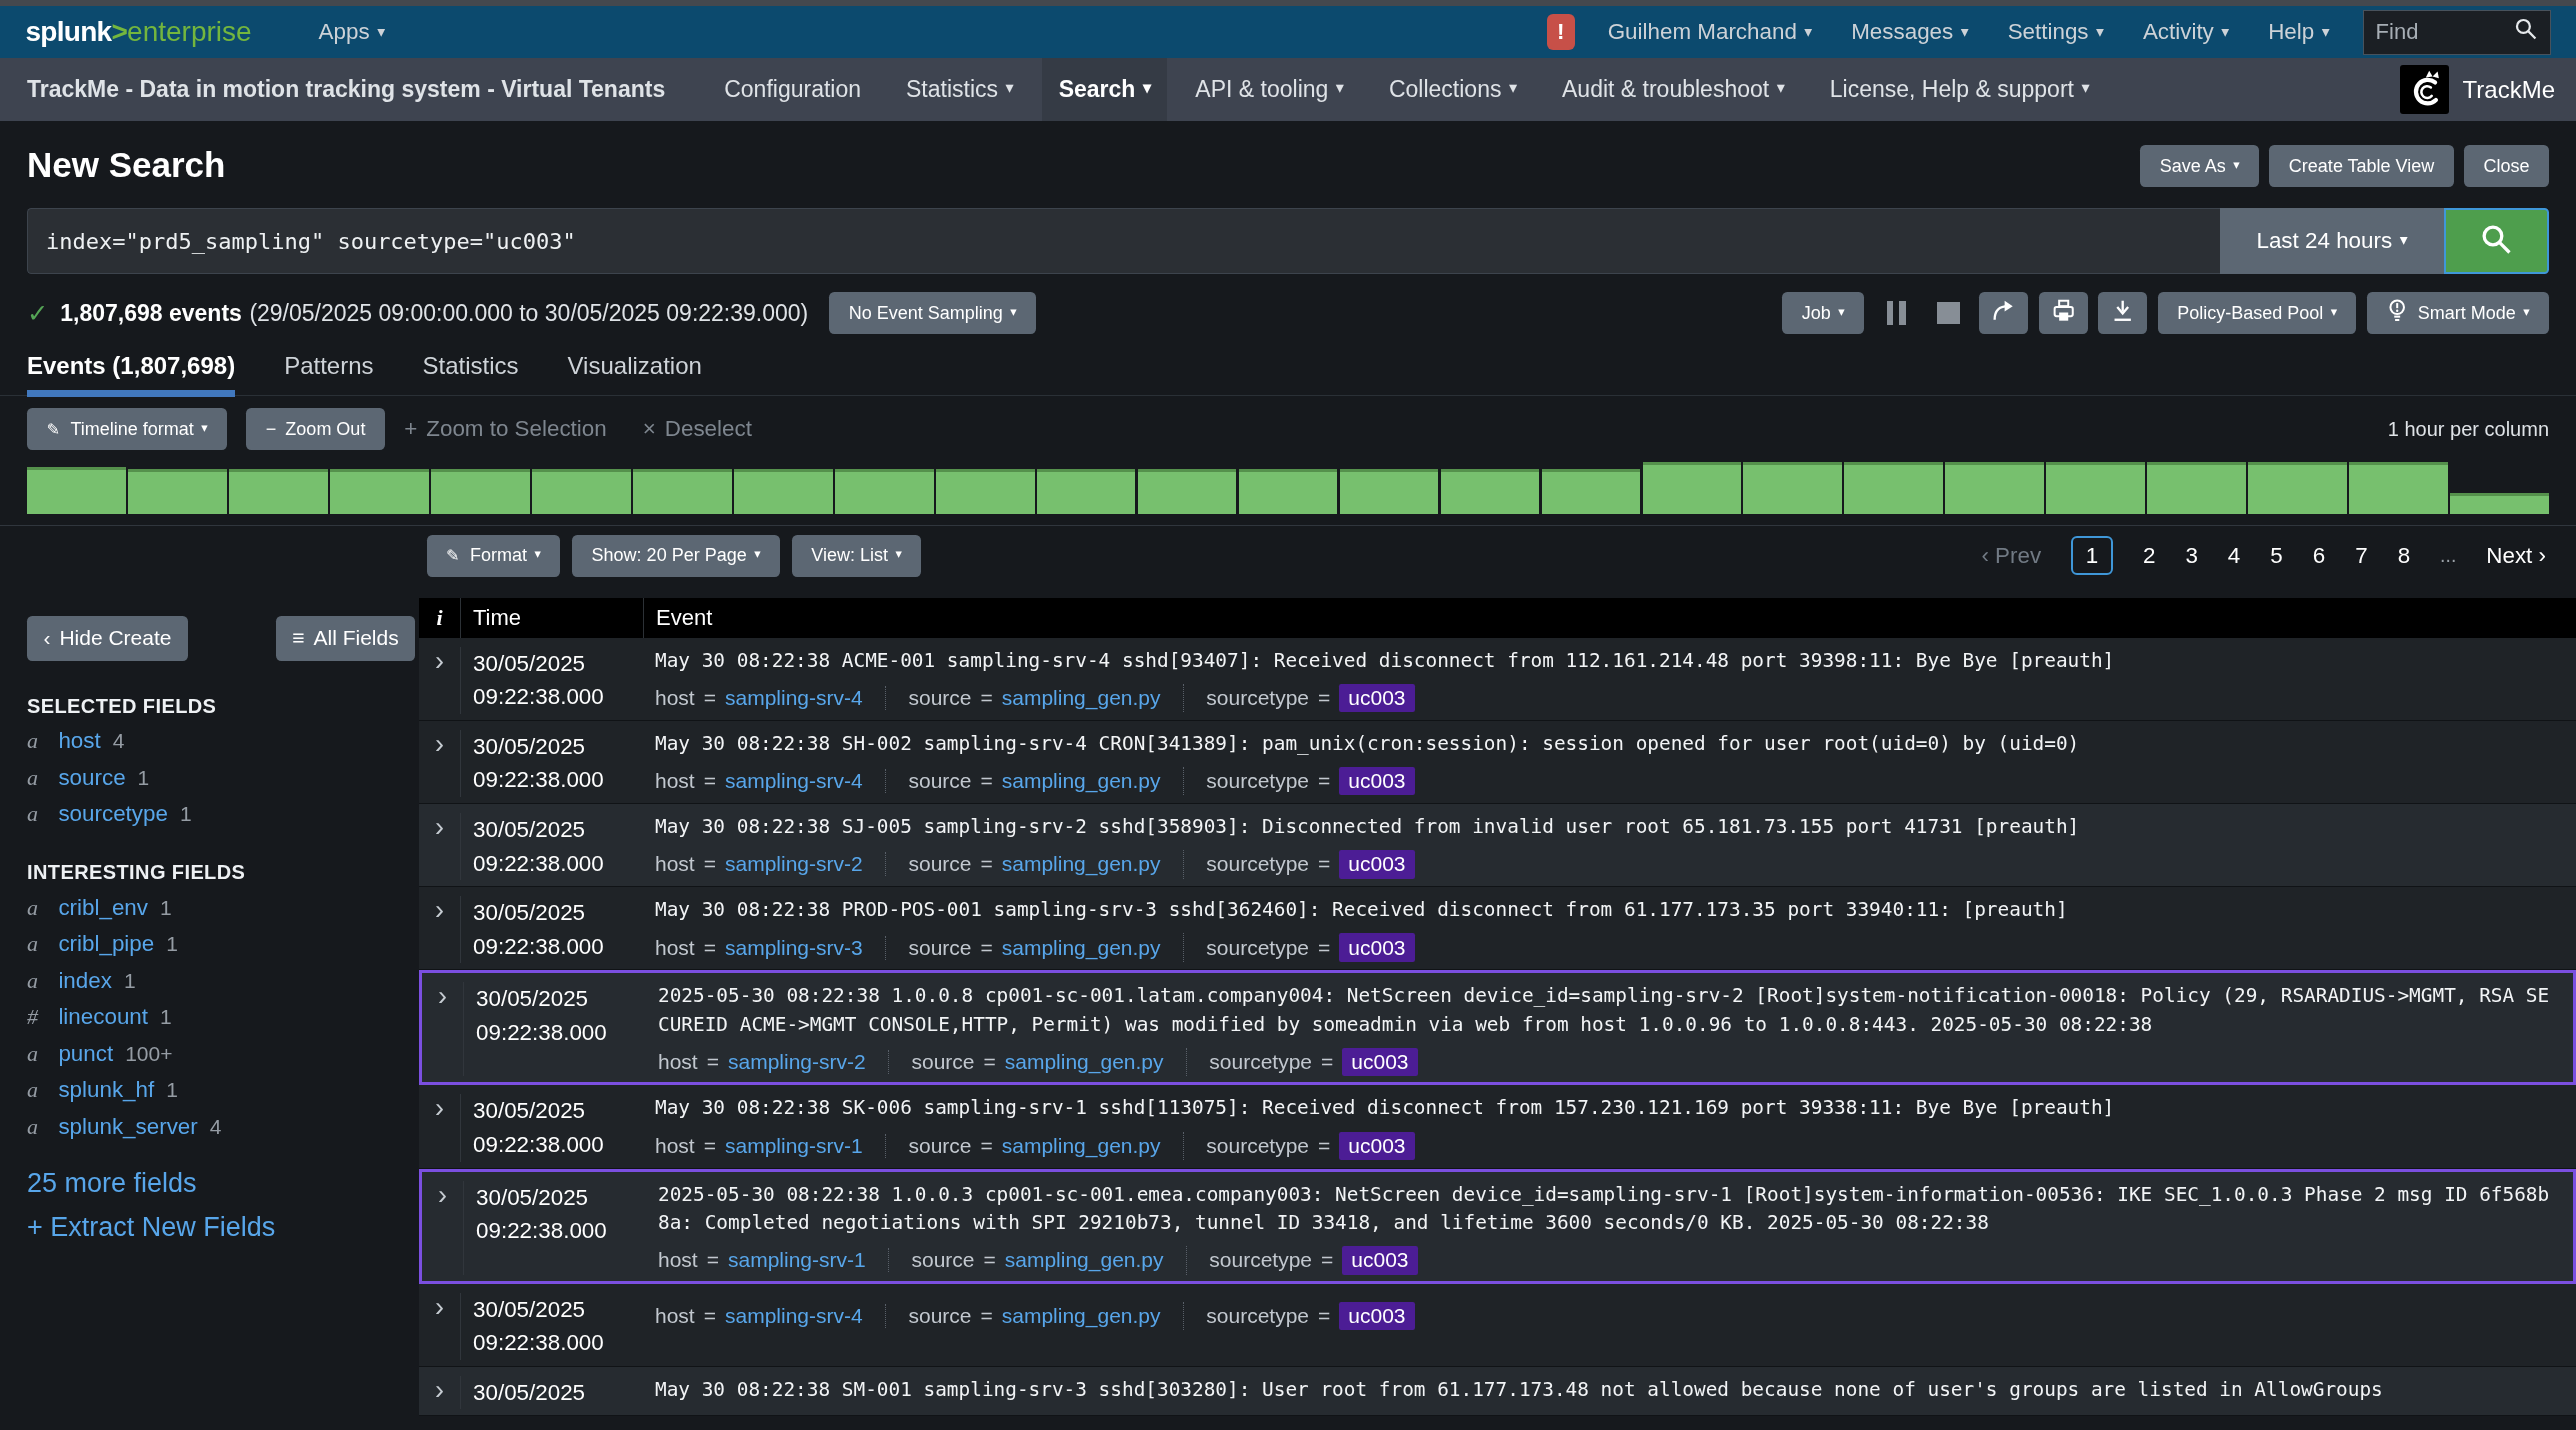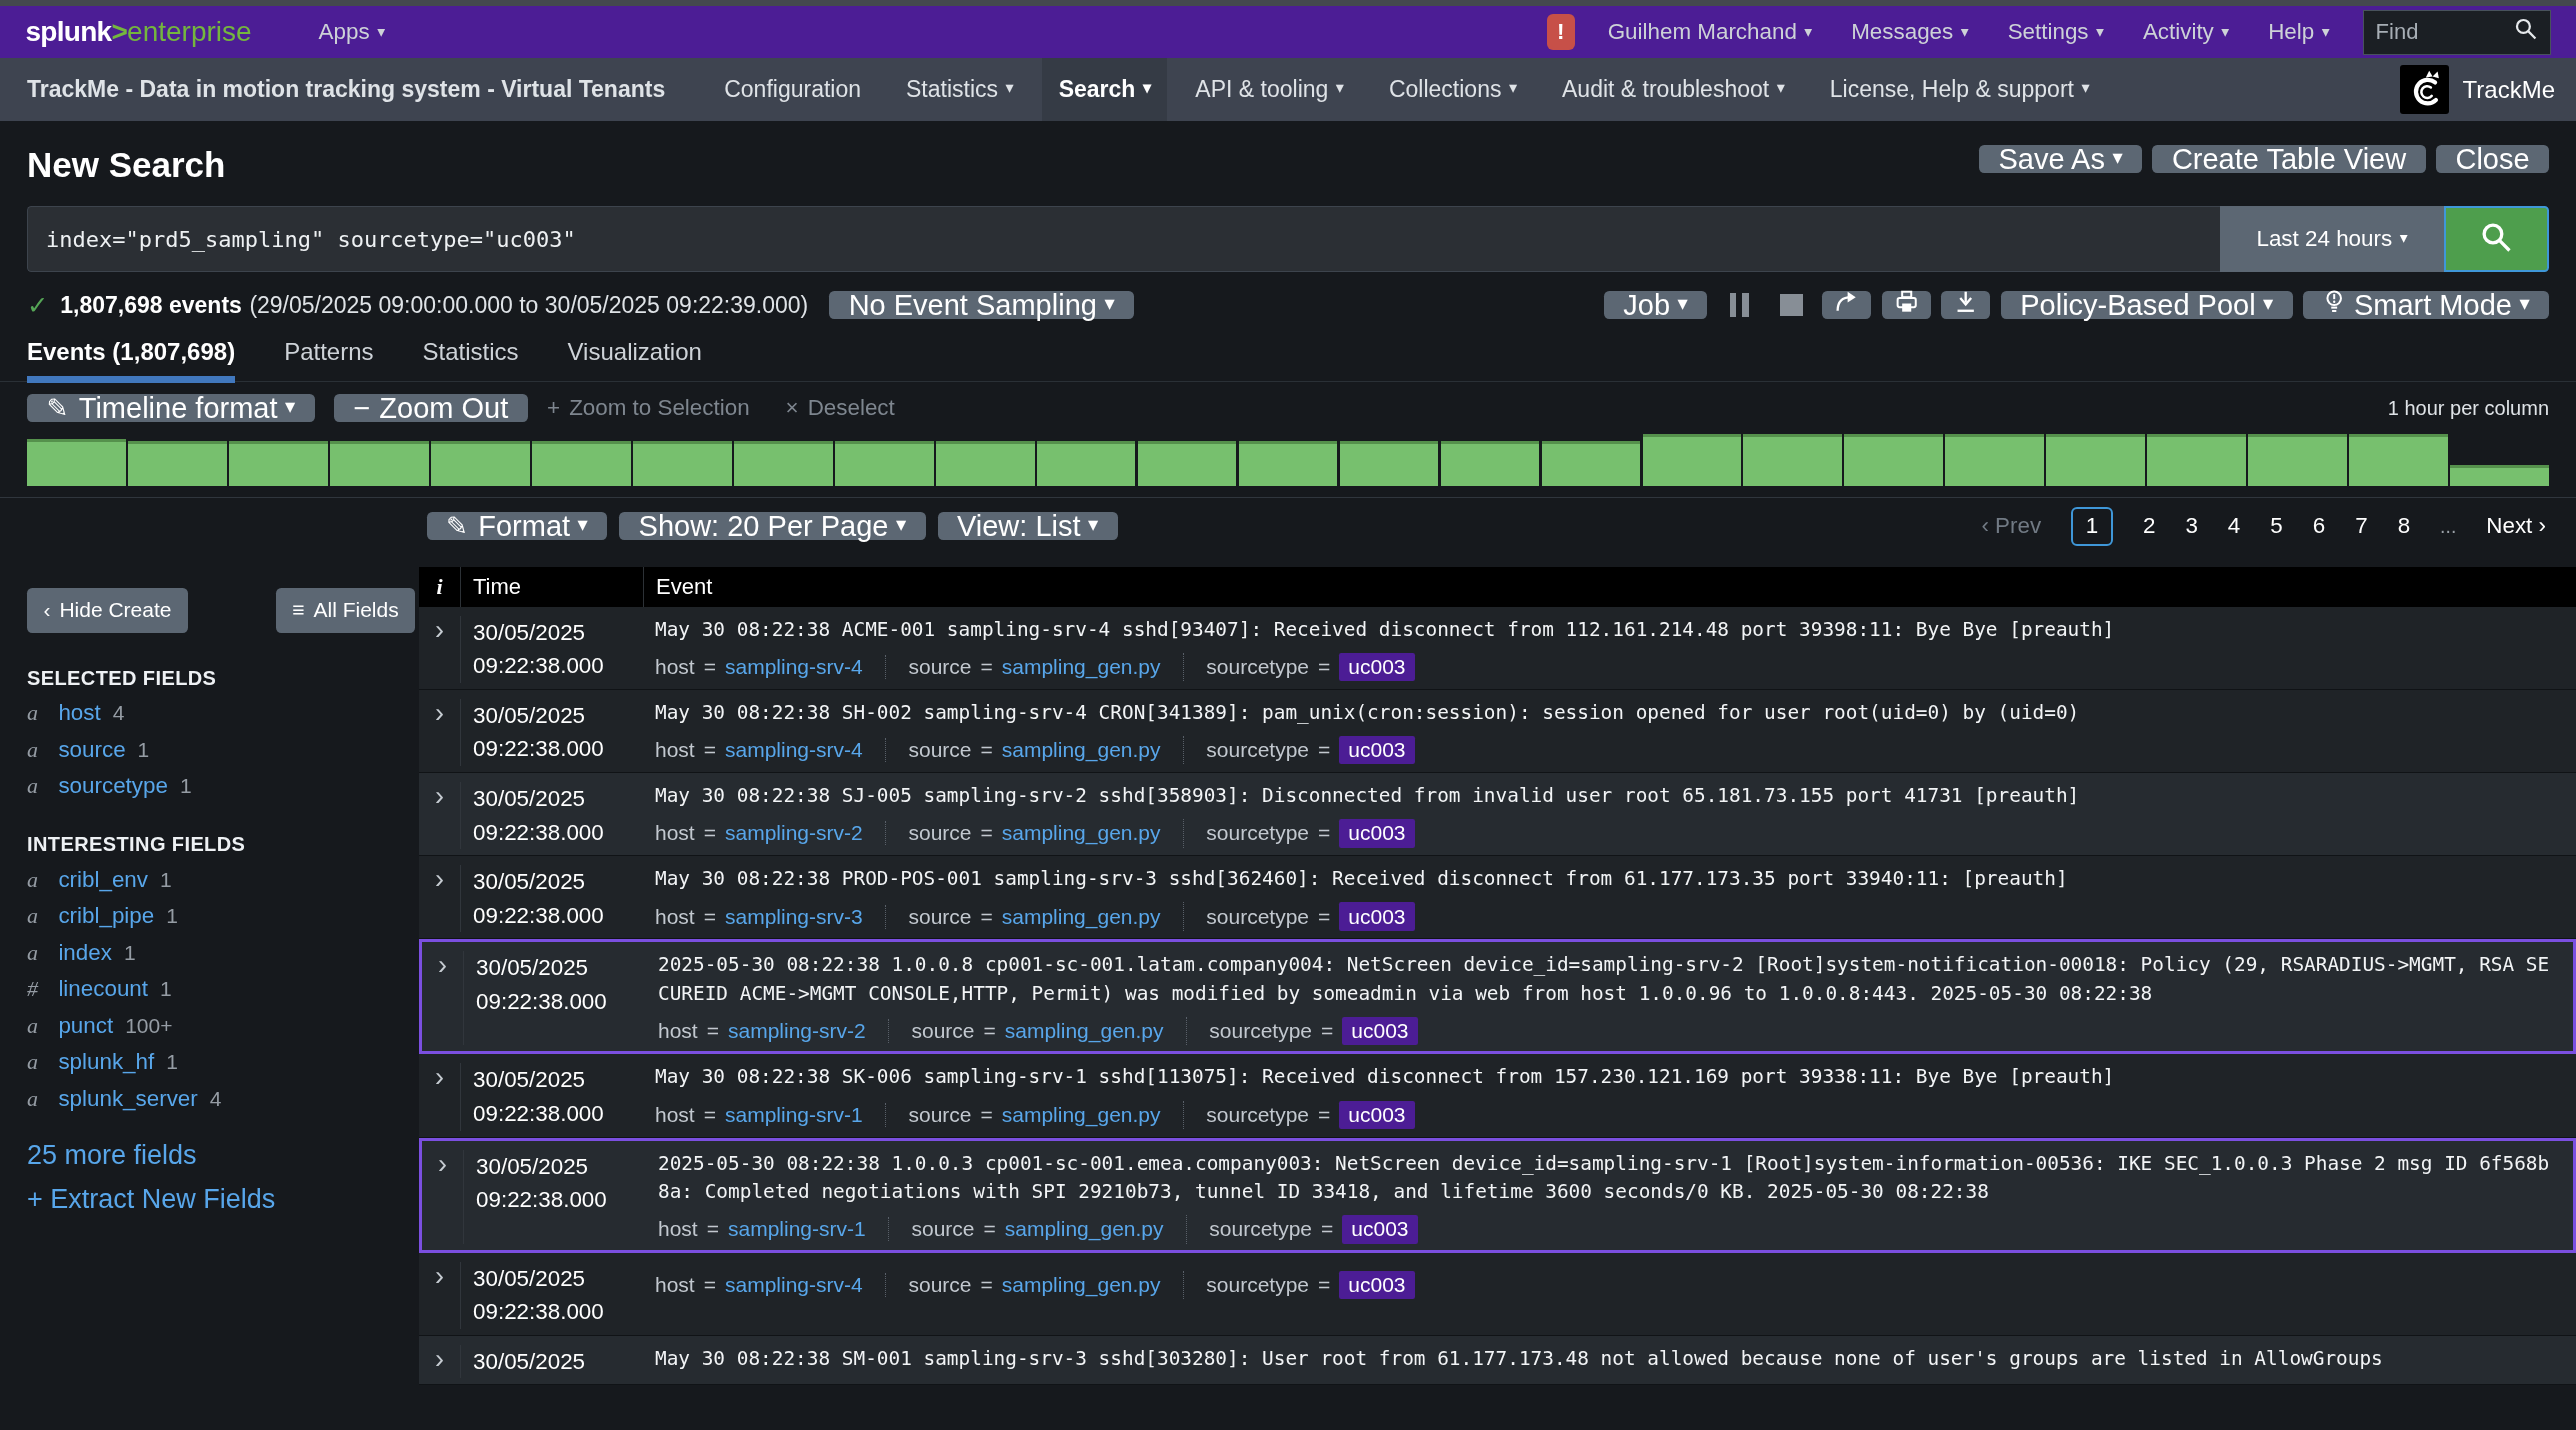--- a/index.html
+++ b/index.html
@@ -2,21 +2,21 @@
 <html style="font-size:12px"><head>
 <meta charset="utf-8">
 <style>
   * { box-sizing: border-box; }
   html,body { margin:0; padding:0; background:#0e1114; }
   .page { position:relative; width:2576px; height:1431px; background:#16191d; color:#e8ebee;
           font-family:"Liberation Sans", sans-serif; overflow:hidden; }
 
   
   .top-strip { height:6px; background:#44484e; }
-  .topbar { height:52px; background:#4c1d95; display:flex; align-items:center; padding:0 25.4px; }
+  .topbar { height:52px; background:#0c4a6e; display:flex; align-items:center; padding:0 25.4px; }
   .logo { font-size:28px; font-weight:bold; color:#fff; letter-spacing:-0.7px; white-space:nowrap; }
   .logo .lgt, .logo .lg2 { color:#74b63e; }
   .logo .lg2 { font-weight:normal; letter-spacing:0; }
   .tb-item { color:#cdd2d7; font-size:22.4px; white-space:nowrap; cursor:pointer; }
   .apps { margin-left:67px; }
   .tb-right { margin-left:auto; display:flex; align-items:center; gap:33px; }
   .tb-menus { display:flex; align-items:center; gap:39px; }
   .alert-badge { width:28px; height:36px; background:#c75048; border-radius:6px; color:#fff;
                  font-weight:bold; font-size:22.4px; display:flex; align-items:center; justify-content:center; }
   .find-box { width:188px; height:45px; background:#1b1f24; border:1.5px solid #48525c;
@@ -33,21 +33,21 @@
   .ab-item.active { font-weight:bold; color:#fff; background:#353b45; padding:0 16.4px; margin-left:-16.4px; margin-right:28px; }
   .brand { margin-left:auto; display:flex; align-items:center; gap:13.5px; }
   .brand-logo { width:49px; height:49px; background:#000; border-radius:3px; display:flex;
                 align-items:center; justify-content:center; }
   .brand-name { font-size:24px; color:#fff; }
 
   
   .search-head { display:flex; align-items:flex-start; padding:24px 27px 0; }
   h1 { font-size:35px; margin:0; font-weight:bold; color:#fff; }
   .head-buttons { margin-left:auto; display:flex; gap:10.5px; }
-  .btn { background:#5c6773; color:#fff; font-size:29px; height:28px; display:inline-flex; align-items:center;
+  .btn { background:#5c6773; color:#fff; font-size:18px; height:42px; display:inline-flex; align-items:center;
          justify-content:center; padding:0 19.4px; border-radius:5.2px; border:none; margin:0;
          font-family:inherit; white-space:nowrap; cursor:pointer; }
   .icon-btn { width:49px; padding:0; }
 
   
   .search-bar { margin:21px 27px 0; display:flex; height:66px; }
   .query-box { flex:1; background:#2b2f34; border:1.5px solid #3d444d; border-right:none;
                border-radius:4.5px 0 0 4.5px; display:flex; align-items:center; padding:0 18px;
                font-family:"DejaVu Sans Mono", monospace; font-size:22px; color:#eef1f3; }
   .time-range { width:224px; background:#5c6773; display:flex; align-items:center; justify-content:center;

